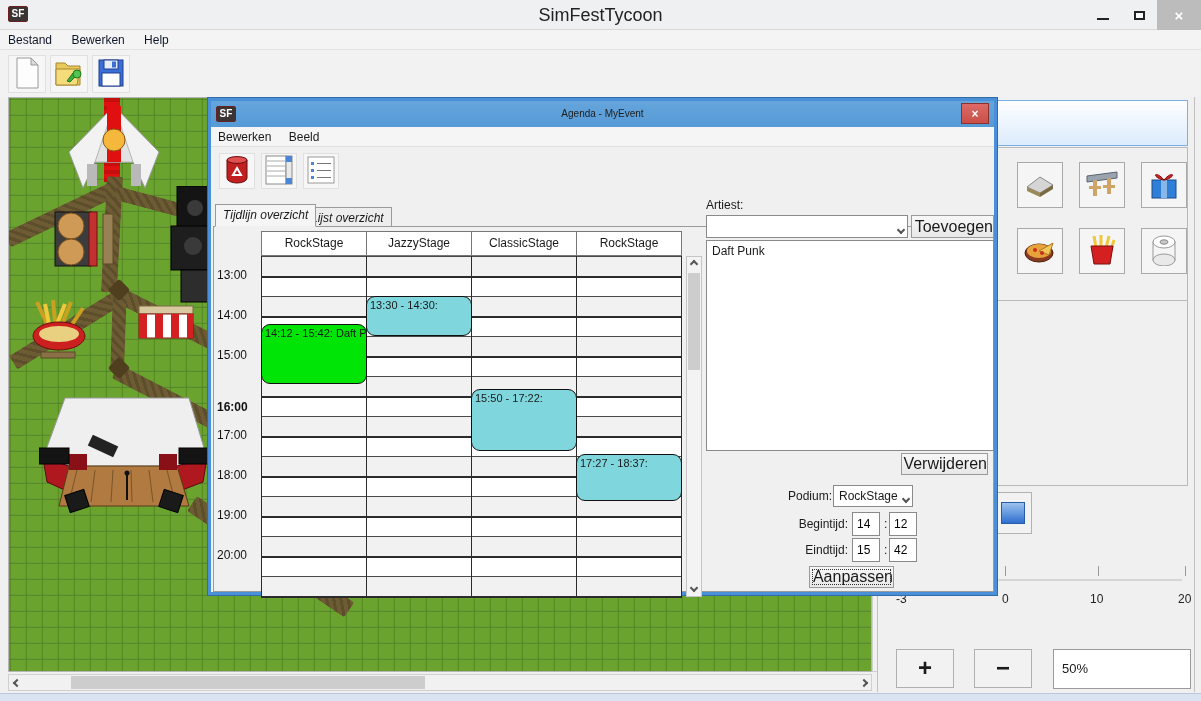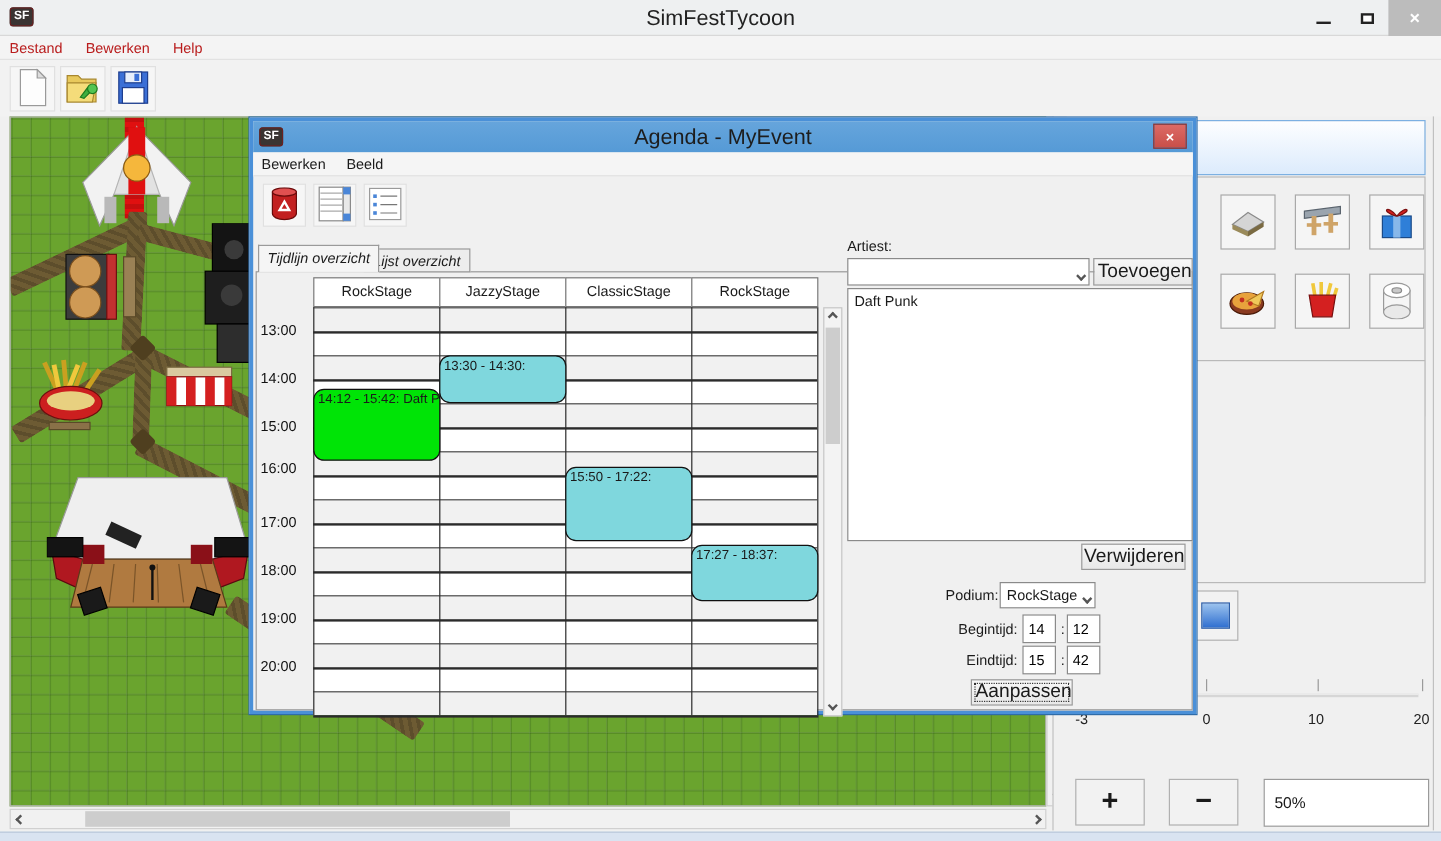--- a/index.html
+++ b/index.html
@@ -15,21 +15,21 @@
     box-shadow:inset 0 0 0 1px #6b2020; }
   #titlebar .sf-badge { position:absolute; left:8px; top:6px; }
   #win-title { width:100%; text-align:center; line-height:30px; font-size:18px; color:#222; }
   .winctl { position:absolute; right:0; top:0; height:30px; display:flex; }
   .winbtn { width:36px; height:30px; display:flex; align-items:center; justify-content:center; }
   .glyph-min { width:12px; height:0; border-bottom:2px solid #222; margin-top:8px; }
   .glyph-max { width:11px; height:9px; border:2px solid #222; background:#fff; }
   .winbtn.close { background:#bcbcbc; width:44px; color:#fff; font-size:15px; font-weight:bold; }
 
   #menubar { left:0; top:30px; width:1201px; height:20px; background:#f4f4f4; border-bottom:1px solid #e2e2e2; }
-  #menubar span { display:inline-block; padding:3px 8px; color:#b91c1c; }
+  #menubar span { display:inline-block; padding:3px 8px; color:#0f172a; }
 
   #main-toolbar { left:0; top:50px; width:1201px; height:47px; background:#f2f2f2; }
   .tbtn { position:absolute; top:5px; width:38px; height:38px; border:1px solid #e0e0e0; background:#f6f6f6;
     display:flex; align-items:center; justify-content:center; }
 
   
   #map { left:8px; top:97px; width:864px; height:575px; overflow:hidden; background:#6aa42e;
     background-image:
       linear-gradient(rgba(255,255,255,.10) 1px, transparent 1px),
       linear-gradient(90deg, rgba(255,255,255,.10) 1px, transparent 1px),
@@ -81,21 +81,21 @@
   .zbtn { position:absolute; top:552px; width:58px; height:39px; border:1px solid #b0b0b0; background:#f2f2f2;
     font-size:24px; font-weight:bold; text-align:center; line-height:35px; }
   #zoom-box { position:absolute; left:175px; top:552px; width:138px; height:40px; background:#fff;
     border:1px solid #9a9a9a; line-height:38px; padding-left:8px; font-size:13px; }
 
   
   #dialog { left:208px; top:98px; width:789px; height:497px; background:#f0f0f0;
     border:3px solid #4a90d8; box-shadow:0 0 0 1px #2f6ca8; }
   #dlg-titlebar { left:0; top:0; width:783px; height:26px; background:linear-gradient(#66a5dc,#559ad6); }
   #dlg-titlebar .sf-badge { position:absolute; left:5px; top:5px; }
-  #dlg-title { width:100%; text-align:center; line-height:26px; font-size:18px; color:#1d1d1d; }
+  #dlg-title { width:100%; text-align:center; line-height:26px; font-size:10px; color:#1d1d1d; }
   #dlg-close { position:absolute; right:5px; top:2px; width:28px; height:21px; background:linear-gradient(#dc6a66,#c94f48);
     border:1px solid #8f2f2a; color:#fff; font-weight:bold; text-align:center; line-height:20px; }
   #dlg-menubar { left:0; top:26px; width:783px; height:20px; background:#f5f5f5; border-bottom:1px solid #e0e0e0; }
   #dlg-menubar span { display:inline-block; padding:3px 7px; }
   #dlg-toolbar { left:0; top:46px; width:783px; height:50px; }
   #dlg-toolbar .tbtn { top:6px; width:36px; height:36px; }
 
   .tab { position:absolute; border:1px solid #9a9a9a; background:#f0f0f0; padding:0 7px; line-height:20px;font-style:italic; }
   #tab1 { left:4px; top:103px; height:23px; background:#f5f5f5; border-bottom:1px solid #f0f0f0; z-index:3; }
   #tab2 { left:92px; top:106px; height:20px; z-index:2; background:#ededed; }
@@ -499,21 +499,21 @@
           <div class="colline" style="left: 46px;"></div>
           <div class="colline" style="left: 151px;"></div>
           <div class="colline" style="left: 256px;"></div>
           <div class="colline" style="left: 361px;"></div>
           <div class="colline" style="left: 466px;"></div>
         </div>
       <div id="grid-labels">
           <div class="gutterlab" style="top: 37px;">13:00</div>
           <div class="gutterlab" style="top: 77px;">14:00</div>
           <div class="gutterlab" style="top: 117px;">15:00</div>
-          <div class="gutterlab" style="top: 152px;">16:00</div>
+          <div class="gutterlab" style="top: 169px; font-weight: bold;">16:00</div>
           <div class="gutterlab" style="top: 197px;">17:00</div>
           <div class="gutterlab" style="top: 237px;">18:00</div>
           <div class="gutterlab" style="top: 277px;">19:00</div>
           <div class="gutterlab" style="top: 317px;">20:00</div>
         </div>
       <div id="grid-events">
           <div class="gevent" style="top: 93px; height: 60px; left: 46px; width: 106px; background: rgb(0, 228, 6);">14:12 - 15:42: Daft Punk</div>
           <div class="gevent" style="top: 65px; height: 40px; left: 151px; width: 106px; background: rgb(127, 215, 221);">13:30 - 14:30:</div>
           <div class="gevent" style="top: 158.333px; height: 61.3333px; left: 256px; width: 106px; background: rgb(127, 215, 221);">15:50 - 17:22:</div>
           <div class="gevent" style="top: 223px; height: 46.6667px; left: 361px; width: 106px; background: rgb(127, 215, 221);">17:27 - 18:37:</div>

